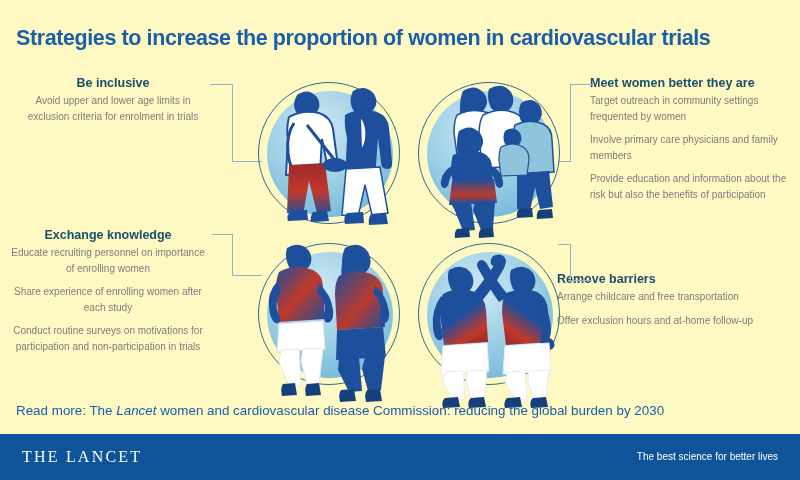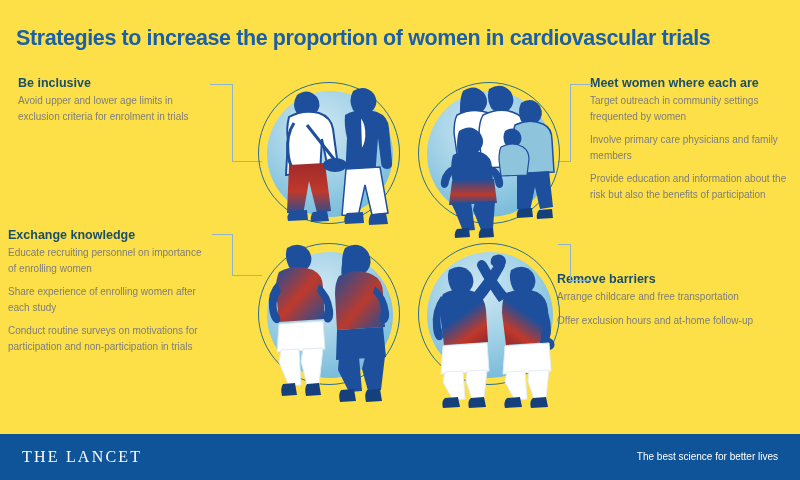--- a/index.html
+++ b/index.html
@@ -5,21 +5,21 @@
   * { box-sizing: border-box; margin: 0; padding: 0; }
   html, body {
     width: 800px; height: 480px;
     background: #ffffff;
     font-family: "Liberation Sans", sans-serif;
     overflow: hidden;
   }
   #page {
     position: relative;
     width: 800px; height: 480px;
-    background: #fde047;
+    background: #fef9c3;
   }
 
   
   #title {
     position: absolute;
     left: 16px; top: 26px;
     width: 770px;
     font-size: 21.5px;
     font-weight: bold;
     color: #1a5fa8;
@@ -37,21 +37,21 @@
     margin-bottom: 2px;
   }
   .block p {
     font-size: 10px;
     color: #7d7d7d;
     line-height: 15.6px;
     margin-bottom: 8px;
   }
   .block p:last-child { margin-bottom: 0; }
 
-  .left-block { text-align: left; }
+  .left-block { text-align: center; }
   .right-block { text-align: left; }
 
   #block-inclusive   { left: 18px;  top: 76px;  width: 190px; }
   #block-exchange    { left: 8px;   top: 228px; width: 200px; }
   #block-meet        { left: 590px; top: 76px;  width: 200px; }
   #block-remove      { left: 557px; top: 272px; width: 200px; }
 
   
   .conn { position: absolute; }
   .conn span {
@@ -130,21 +130,21 @@
   </div>
 
   <div class="block left-block" id="block-exchange">
     <h2>Exchange knowledge</h2>
     <p>Educate recruiting personnel on importance of enrolling women</p>
     <p>Share experience of enrolling women after each study</p>
     <p>Conduct routine surveys on motivations for participation and non-participation in trials</p>
   </div>
 
   <div class="block right-block" id="block-meet">
-    <h2>Meet women where each are</h2>
+    <h2>Meet women better they are</h2>
     <p>Target outreach in community settings frequented by women</p>
     <p>Involve primary care physicians and family members</p>
     <p>Provide education and information about the risk but also the benefits of participation</p>
   </div>
 
   <div class="block right-block" id="block-remove">
     <h2>Remove barriers</h2>
     <p>Arrange childcare and free transportation</p>
     <p>Offer exclusion hours and at-home follow-up</p>
   </div>
@@ -334,19 +334,22 @@
         <path d="M134 104 q8 -2 11 4 q2 6 -4 8 q-7 1 -10 -4 q-1 -6 3 -8 z" fill="#1d4f9c"></path>
         <path d="M96 112 l44 -3 l2 28 l-48 3 z" fill="#ffffff" stroke="#e3edf4" stroke-width="1"></path>
         <path d="M98 138 l18 -1 l2 28 l-12 1 l-10 -18 z" fill="#ffffff" stroke="#e3edf4" stroke-width="1"></path>
         <path d="M120 137 l20 -1 l-3 28 l-12 1 l-6 -18 z" fill="#ffffff" stroke="#e3edf4" stroke-width="1"></path>
         <path d="M98 164 l13 -1 l2 10 l-17 1 q-2 -7 2 -10 z" fill="#16407c"></path>
         <path d="M124 164 l13 -1 l2 10 l-17 1 q-2 -7 2 -10 z" fill="#16407c"></path>
       </g>
     </svg>
   </div>
 
+  <div id="readmore">
+    <span>Read more: The </span><span class="it">Lancet</span><span> women and cardiovascular disease Commission: reducing the global burden by 2030</span>
+  </div>
 
   <div id="footer">
     <div id="footer-logo">THE LANCET</div>
     <div id="footer-tagline">The best science for better lives</div>
   </div>
 
 </div>
 
 </body></html>

